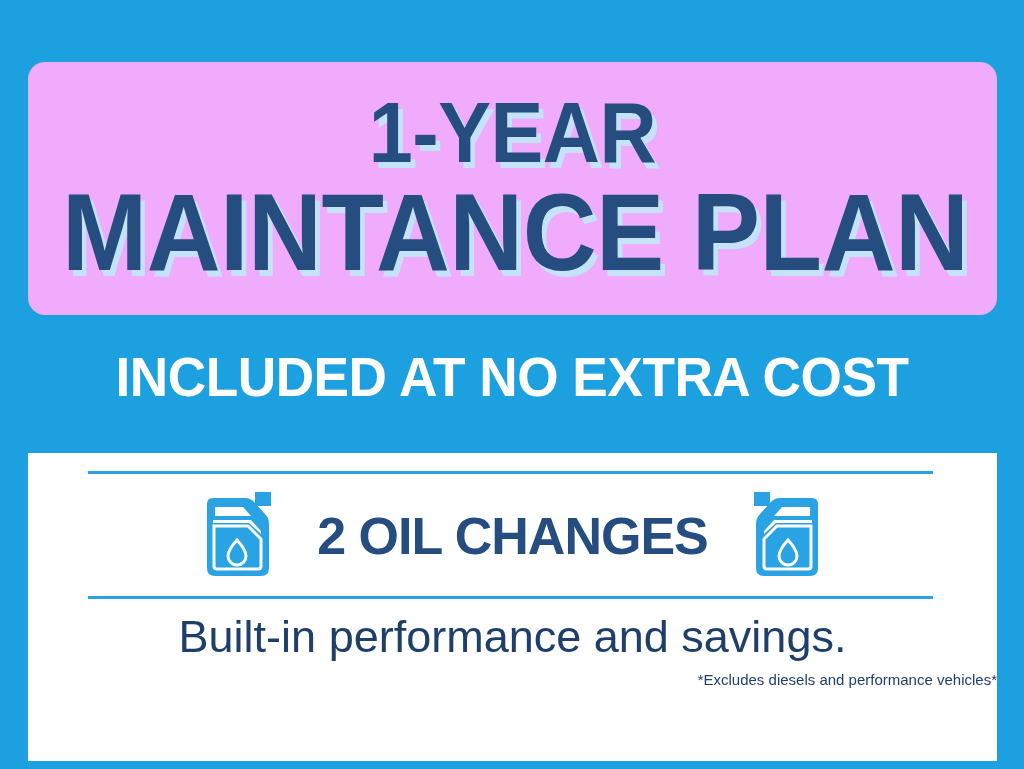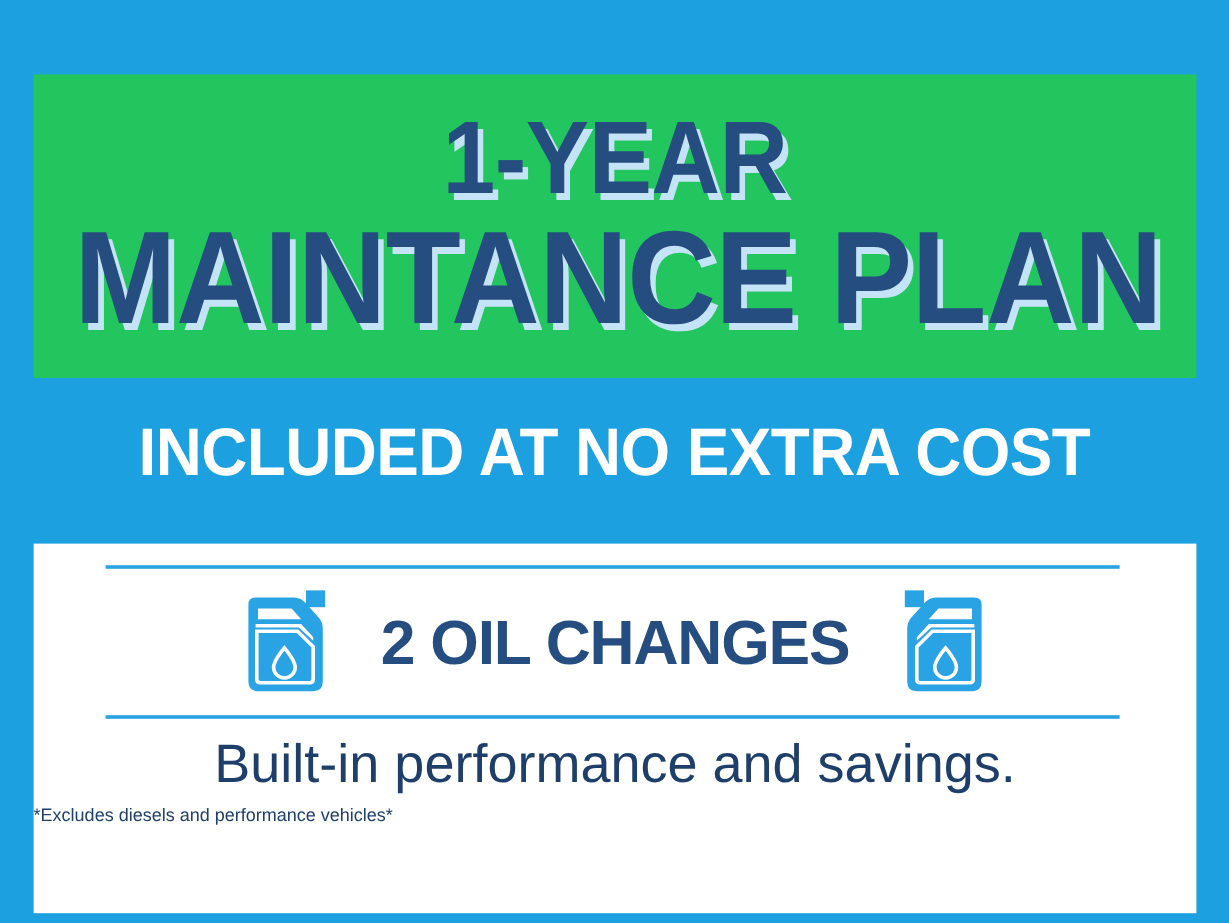--- a/index.html
+++ b/index.html
@@ -21,22 +21,23 @@
     background: #1ca0e0;
   }
 
   
   .headline-card {
     position: absolute;
     left: 28px;
     top: 62px;
     width: 969px;
     height: 253px;
-    background: #22c55e;
+    background: #f0abfc;
     overflow: hidden;
+    border-radius: 17px;
   }
 
   .headline-line {
     position: absolute;
     left: 0;
     width: 100%;
     text-align: center;
     color: #254d80;
     font-family: "Liberation Sans", sans-serif;
     font-weight: bold;
@@ -139,21 +140,21 @@
     font-size: 45px;
     line-height: 52px;
     white-space: nowrap;
   }
 
   .disclaimer {
     position: absolute;
     left: 0;
     top: 218px;
     width: 100%;
-    text-align: left;
+    text-align: right;
     color: #1f3f6b;
     font-size: 15px;
     line-height: 18px;
     white-space: nowrap;
   }
 </style>
 </head>
 <body>
 
 <div class="poster">

